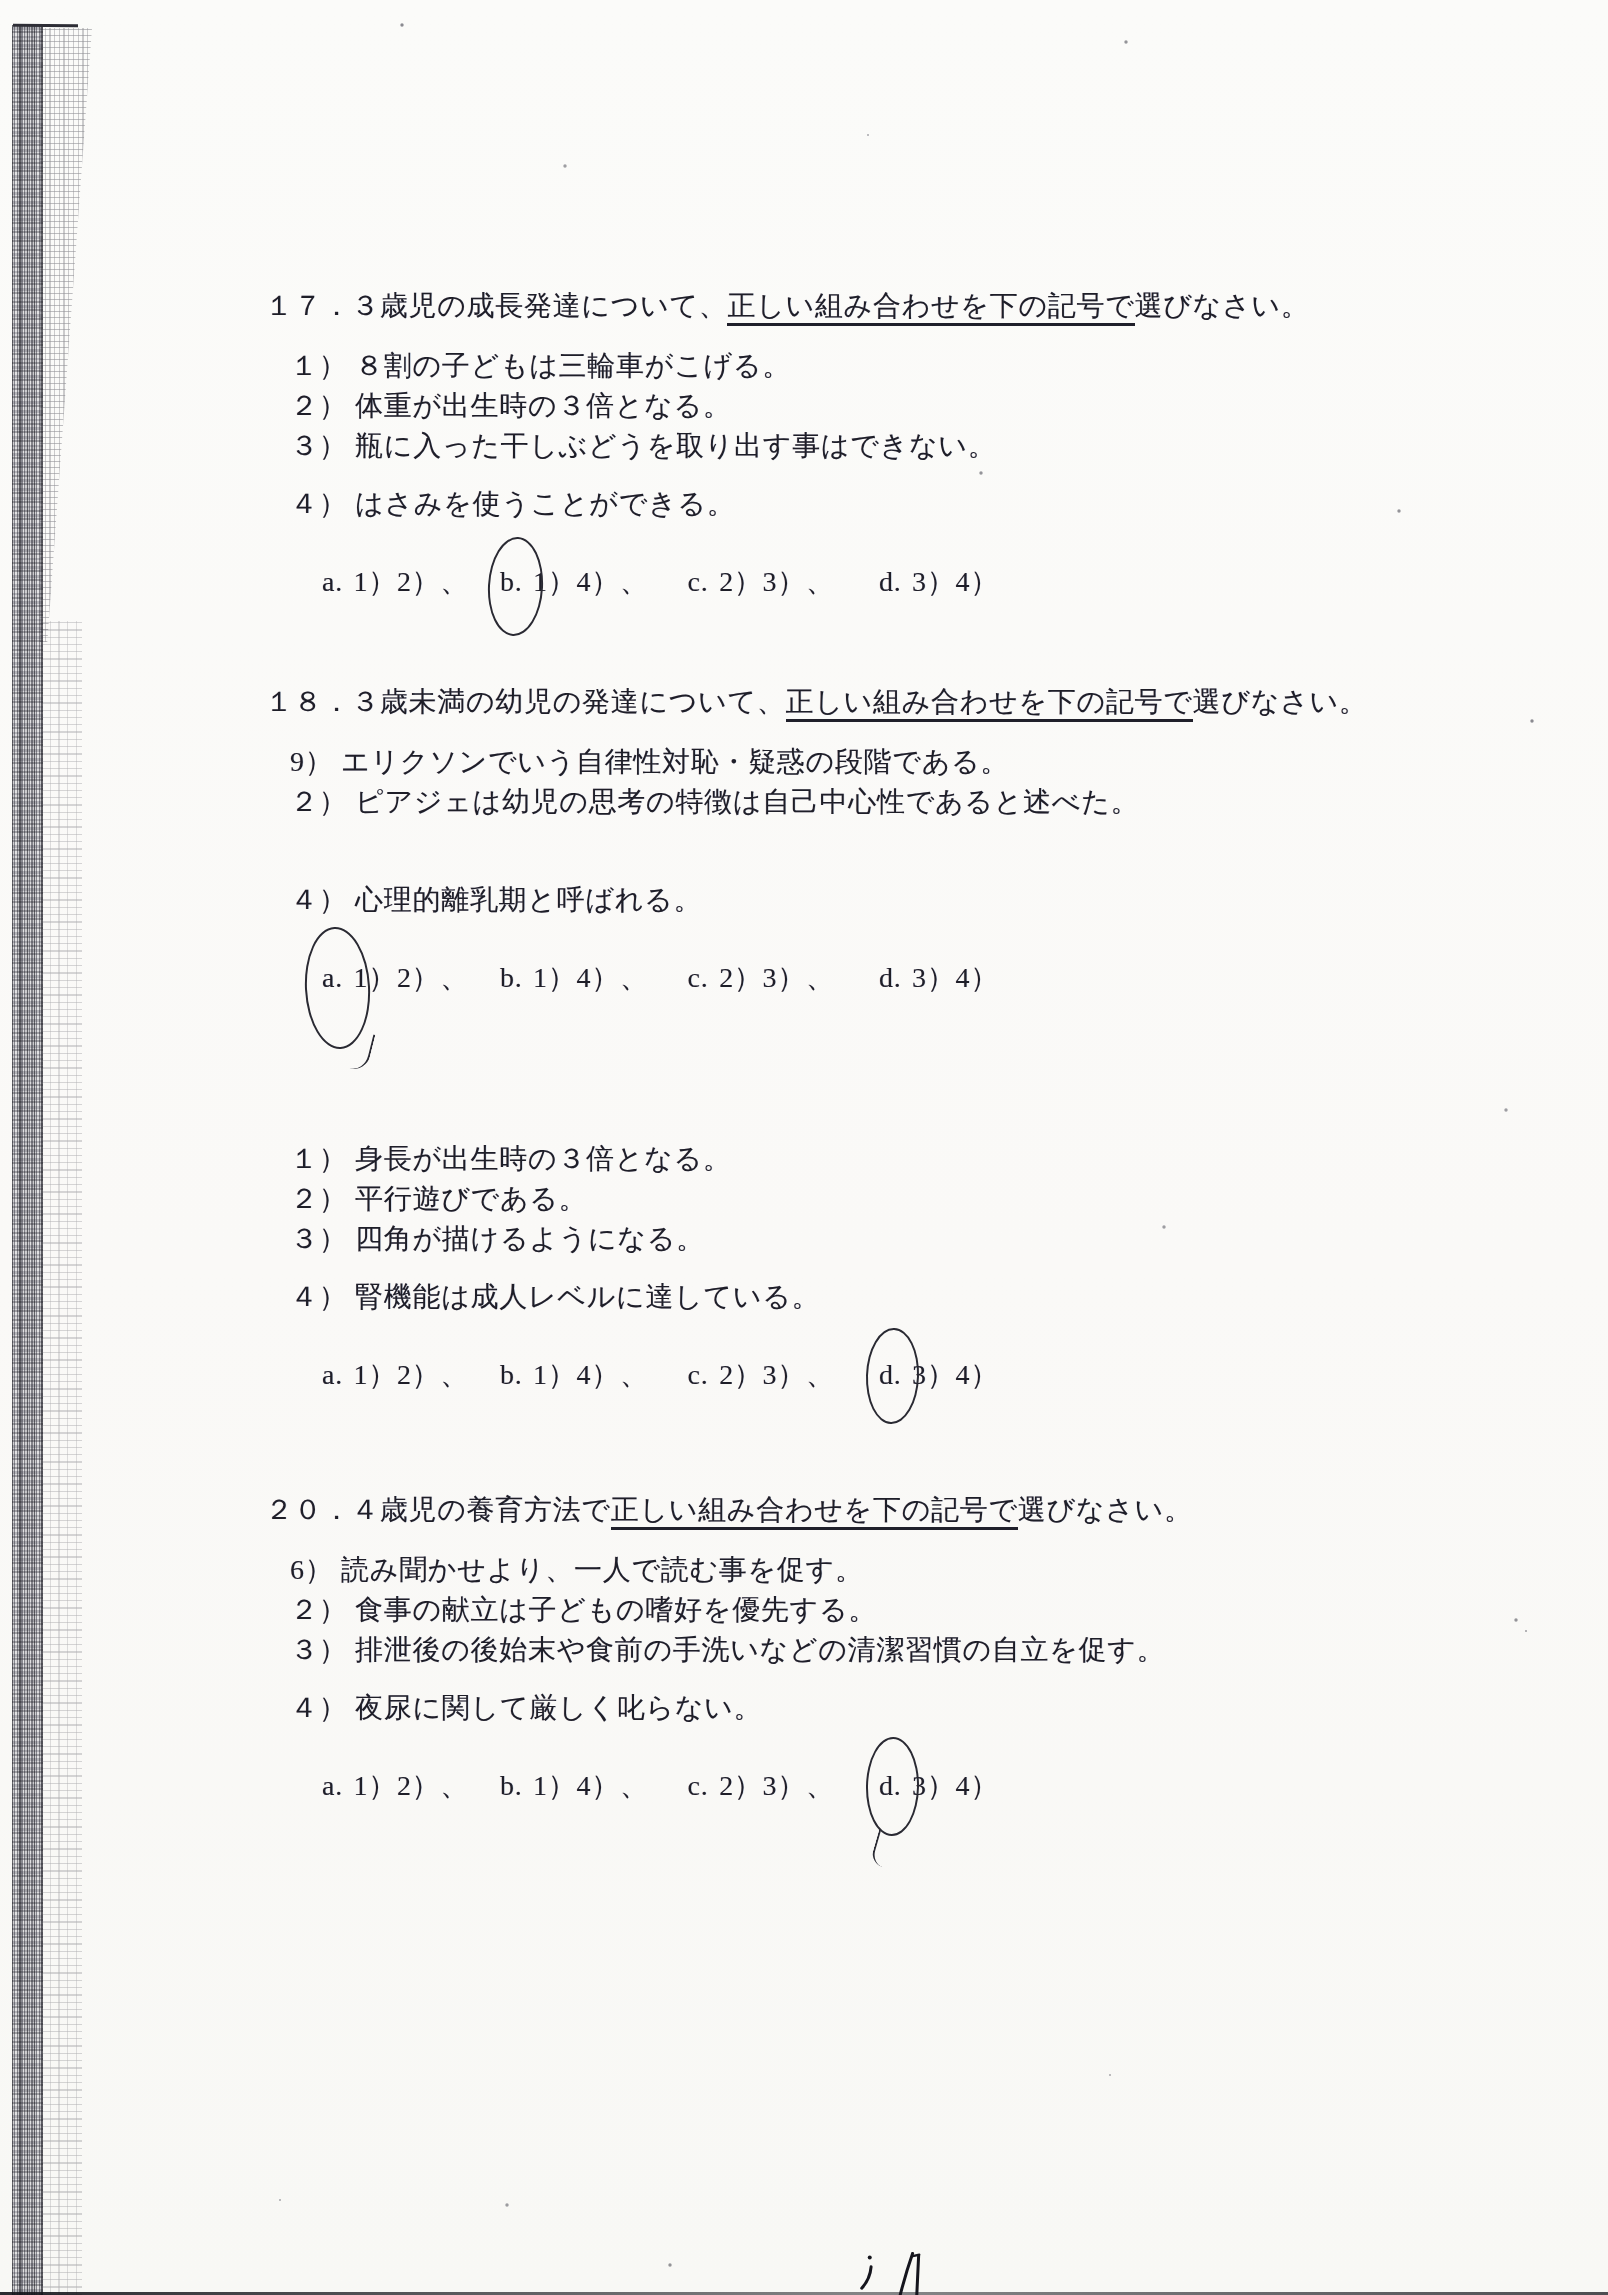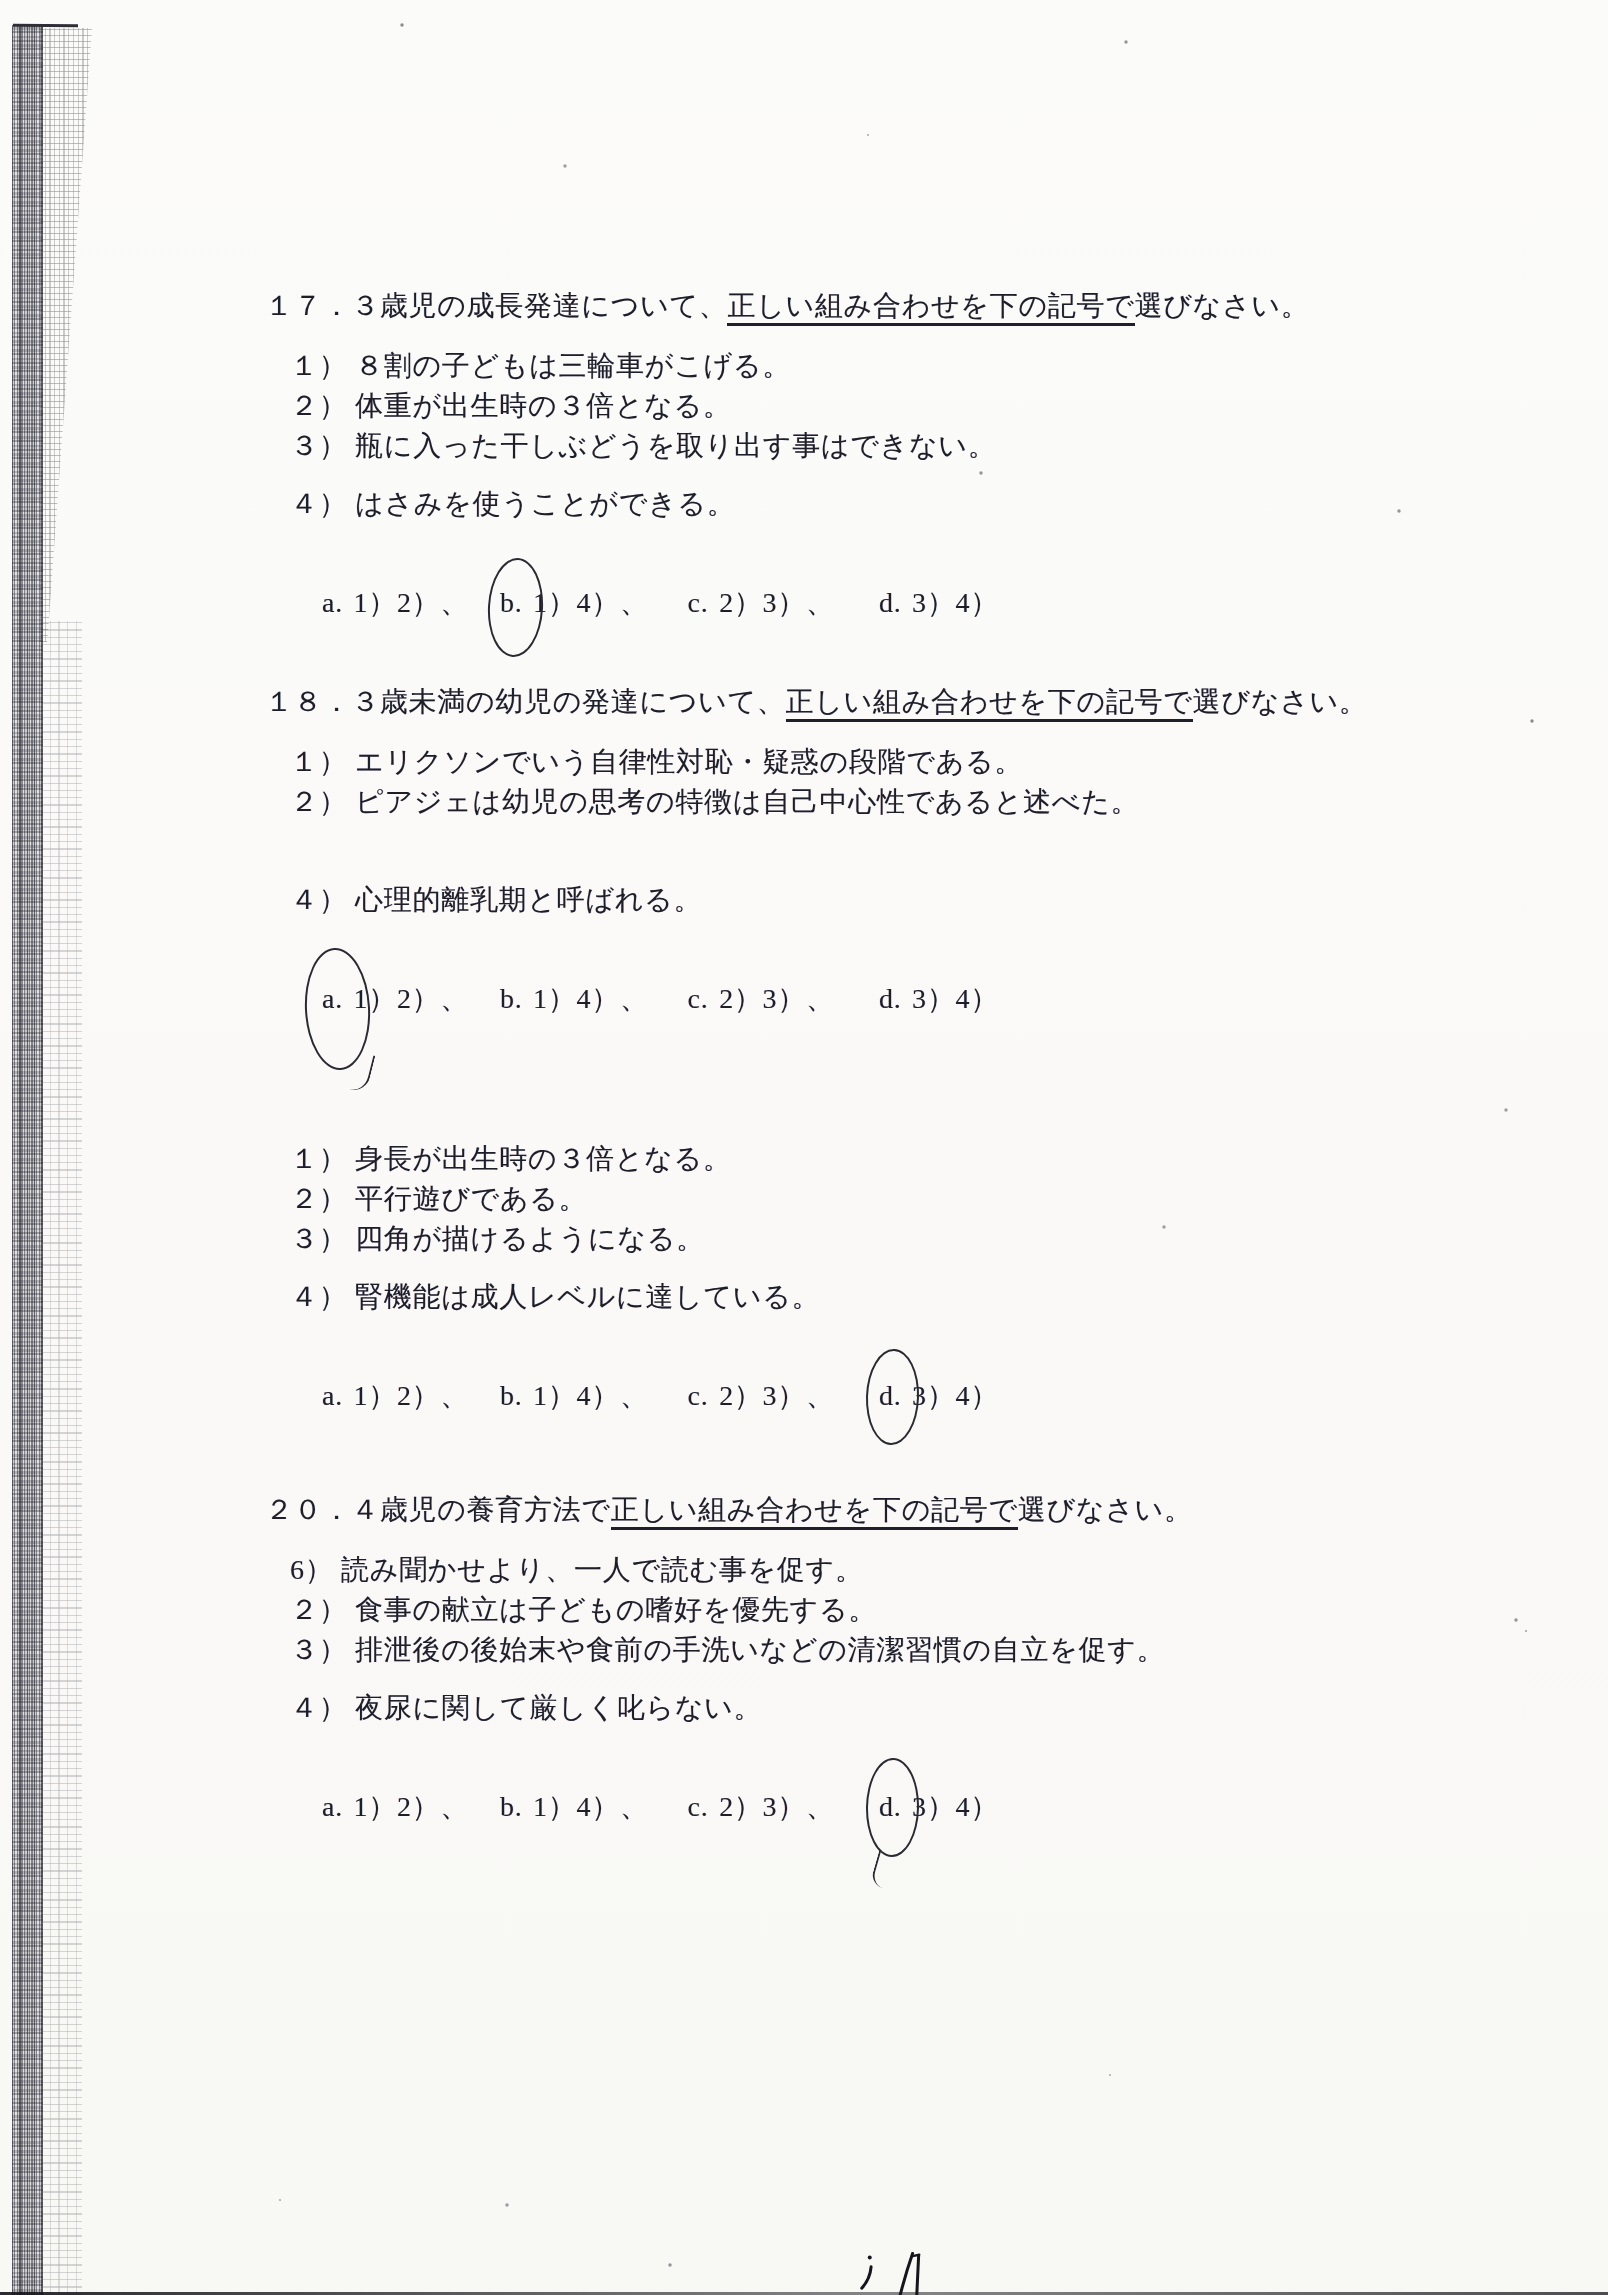--- a/index.html
+++ b/index.html
@@ -71,21 +71,21 @@
   .q-17{top:292px;height:374px;}
   .q-18{top:688px;height:374px;}
   .q-19{top:1085px;height:374px;}
   .q-20{top:1496px;height:374px;}
   .heading{position:absolute;left:16px;top:0;
     text-shadow:0.4px 0 0 rgba(20,80,170,.22), -0.4px 0 0 rgba(150,40,40,.18);}
   .ul{display:inline-block;border-bottom:3.3px solid #20202b;padding-bottom:3.3px;}
   .opt{position:absolute;left:41px;
     text-shadow:0.4px 0 0 rgba(20,80,170,.22), -0.4px 0 0 rgba(150,40,40,.18);}
   .opt-1{top:60px}.opt-2{top:100px}.opt-3{top:140px}.opt-4{top:198px}
-  .answer-row{position:absolute;left:73px;top:297px;
+  .answer-row{position:absolute;left:73px;top:276px;
     text-shadow:0.4px 0 0 rgba(20,80,170,.22), -0.4px 0 0 rgba(150,40,40,.18);text-align:center;}
   .ans-group{margin-right:31px;}
   .ans-group:nth-child(3){margin-left:8px;}
   .ans-group:nth-child(4){margin-left:13.4px;}
   .ans-letter{position:relative;display:inline-block;margin-right:10.7px;}
   .ans-pair{display:inline-block;}
   
   .ans-letter.circled::before{
     content:"";position:absolute;left:-12px;top:-31px;width:51px;height:95px;
     border:2.3px solid #2a2a33;border-radius:50%;transform:rotate(3deg);
@@ -126,21 +126,21 @@
     <div class="opt opt-2">２） 体重が出生時の３倍となる。</div>
     <div class="opt opt-3">３） 瓶に入った干しぶどうを取り出す事はできない。</div>
     <div class="opt opt-4">４） はさみを使うことができる。</div>
     <div class="answer-row">
       <span class="ans-group"><span class="ans-letter">a.</span><span class="ans-pair">1）2）、</span></span><span class="ans-group"><span class="ans-letter circled">b.</span><span class="ans-pair">1）4）、</span></span><span class="ans-group"><span class="ans-letter">c.</span><span class="ans-pair">2）3）、</span></span><span class="ans-group"><span class="ans-letter">d.</span><span class="ans-pair">3）4）</span></span>
     </div>
   </section>
 
   <section class="q q-18">
     <div class="heading"><span>１８．３歳未満の幼児の発達について、</span><span class="ul">正しい組み合わせを下の記号で</span><span>選びなさい。</span></div>
-    <div class="opt opt-1">１） エリクソンでいう自律性対恥・疑惑の段階である。</div>
+    <div class="opt opt-1">9） エリクソンでいう自律性対恥・疑惑の段階である。</div>
     <div class="opt opt-2">２） ピアジェは幼児の思考の特徴は自己中心性であると述べた。</div>
     <div class="opt opt-4">４） 心理的離乳期と呼ばれる。</div>
     <div class="answer-row">
       <span class="ans-group"><span class="ans-letter circled">a.</span><span class="ans-pair">1）2）、</span></span><span class="ans-group"><span class="ans-letter">b.</span><span class="ans-pair">1）4）、</span></span><span class="ans-group"><span class="ans-letter">c.</span><span class="ans-pair">2）3）、</span></span><span class="ans-group"><span class="ans-letter">d.</span><span class="ans-pair">3）4）</span></span>
     </div>
   </section>
 
   <section class="q q-19">
     <div class="opt opt-1">１） 身長が出生時の３倍となる。</div>
     <div class="opt opt-2">２） 平行遊びである。</div>

